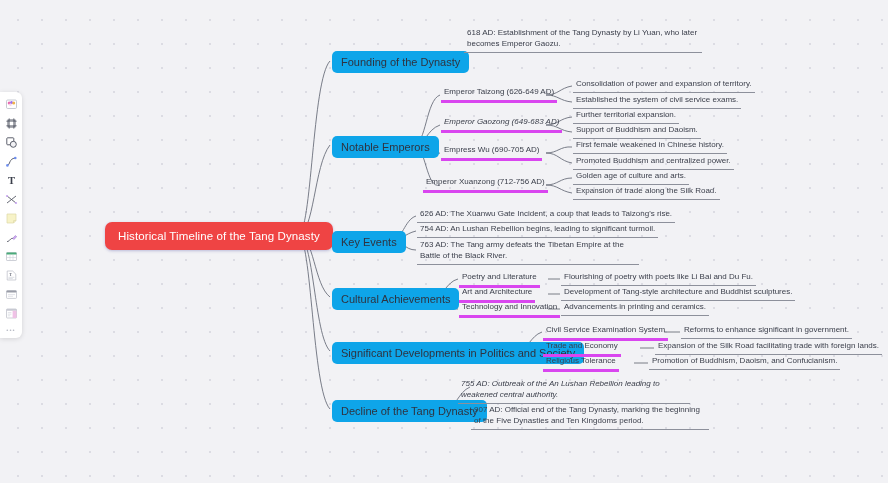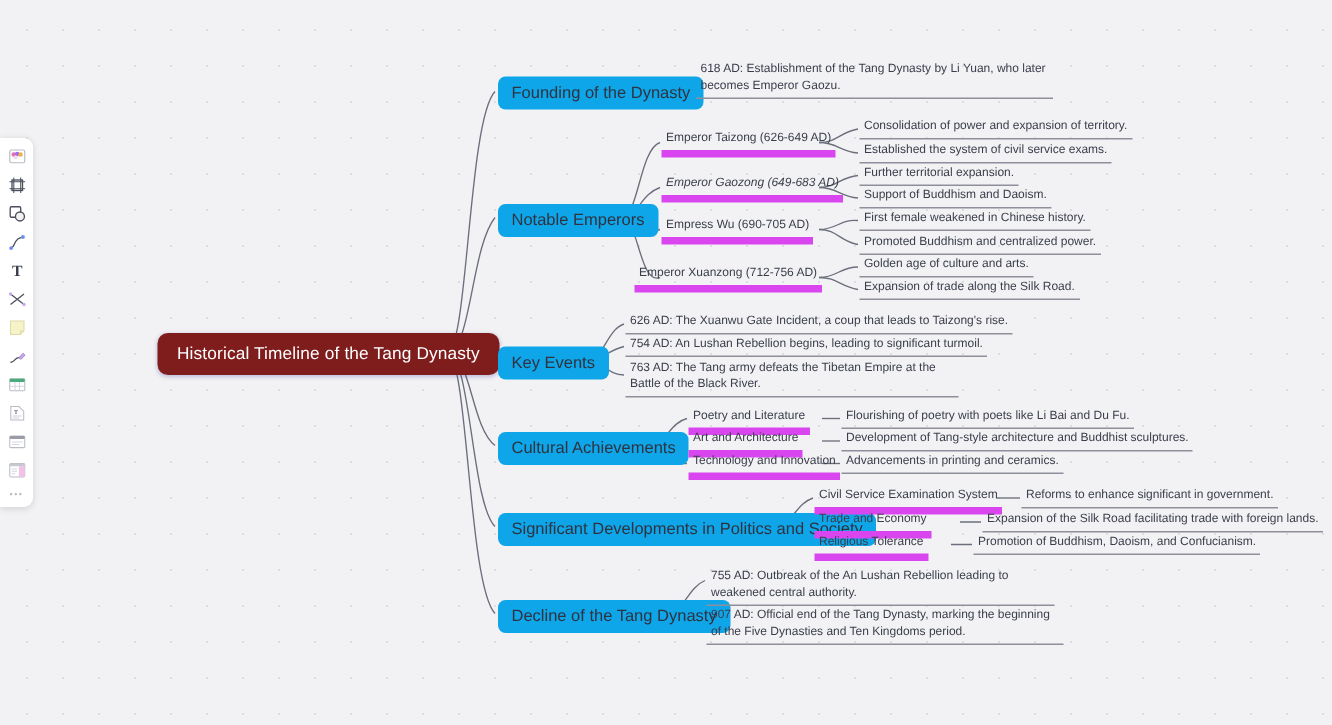--- a/index.html
+++ b/index.html
@@ -41,21 +41,21 @@
   
   #edges { position:absolute; left:0; top:0; width:888px; height:483px; z-index:1; }
   #edges path { fill:none; stroke:#6b6f7c; stroke-width:0.9; }
 
   #nodes { position:absolute; left:0; top:0; width:888px; height:483px; z-index:2; }
 
   .node { position:absolute; }
 
   
   .root {
-    background:#7f1d1d;
+    background:#ef4444;
     color:#ffffff;
     border-radius:7px;
     font-size:11.5px;
     padding:8px 13px;
     white-space:nowrap;
     box-shadow:0 1px 3px rgba(60,60,150,.3);
     letter-spacing:.1px;
   }
 
   
@@ -69,21 +69,21 @@
   }
 
   
   .sub, .leaf {
     color:#3a3e4a;
     font-size:8px;
     white-space:nowrap;
     padding:0 3px 2px 3px;
     line-height:1.35;
   }
-  .sub { border-bottom:5px solid #d946ef; }
+  .sub { border-bottom:3px solid #d946ef; }
   .leaf { border-bottom:1px solid #8d909b; }
   .leaf.wrap { white-space:normal; line-height:1.35; }
 </style>
 </head>
 <body>
 
 <div id="toolbar">
 
   <div class="tool">
     <svg width="13" height="13" viewBox="0 0 13 13">
@@ -231,21 +231,21 @@
 
   <path d="M444 409 C 456 409, 458 392, 470 387"></path>
   <path d="M444 409 C 456 409, 458 416, 470 414"></path>
 </svg>
 
 <div id="nodes">
 
   <div class="node root" style="left:105px; top:222px;">Historical Timeline of the Tang Dynasty</div>
 
   <div class="node branch" style="left:332px; top:51px;">Founding of the Dynasty</div>
-  <div class="node leaf wrap" style="left:464px; top:41px; width:238px;">618 AD: Establishment of the Tang Dynasty by Li Yuan, who later becomes Emperor Gaozu.</div>
+  <div class="node leaf wrap" style="left:464px; top:28px; width:238px;">618 AD: Establishment of the Tang Dynasty by Li Yuan, who later becomes Emperor Gaozu.</div>
 
   <div class="node branch" style="left:332px; top:136px;">Notable Emperors</div>
 
   <div class="node sub" style="left:441px; top:87px;">Emperor Taizong (626-649 AD)</div>
   <div class="node leaf" style="left:573px; top:95px;">Established the system of civil service exams.</div>
   <div class="node leaf" style="left:573px; top:79px;">Consolidation of power and expansion of territory.</div>
 
   <div class="node sub" style="left:441px; top:117px;font-style:italic;">Emperor Gaozong (649-683 AD)</div>
   <div class="node leaf" style="left:573px; top:110px;">Further territorial expansion.</div>
   <div class="node leaf" style="left:573px; top:125px;">Support of Buddhism and Daoism.</div>
@@ -279,16 +279,16 @@
   <div class="node sub" style="left:543px; top:325px;">Civil Service Examination System</div>
   <div class="node leaf" style="left:681px; top:325px;">Reforms to enhance significant in government.</div>
 
   <div class="node sub" style="left:543px; top:341px;">Trade and Economy</div>
   <div class="node leaf" style="left:655px; top:341px;">Expansion of the Silk Road facilitating trade with foreign lands.</div>
 
   <div class="node sub" style="left:543px; top:356px;">Religious Tolerance</div>
   <div class="node leaf" style="left:649px; top:356px;">Promotion of Buddhism, Daoism, and Confucianism.</div>
 
   <div class="node branch" style="left:332px; top:400px;">Decline of the Tang Dynasty</div>
-  <div class="node leaf wrap" style="left:471px; top:379px; width:232px;">755 AD: Outbreak of the An Lushan Rebellion leading to weakened central authority.</div>
+  <div class="node leaf wrap" style="left:458px; top:379px; width:232px;font-style:italic;">755 AD: Outbreak of the An Lushan Rebellion leading to weakened central authority.</div>
   <div class="node leaf wrap" style="left:471px; top:405px; width:238px;">907 AD: Official end of the Tang Dynasty, marking the beginning of the Five Dynasties and Ten Kingdoms period.</div>
 
 </div>
 
 </body></html>

